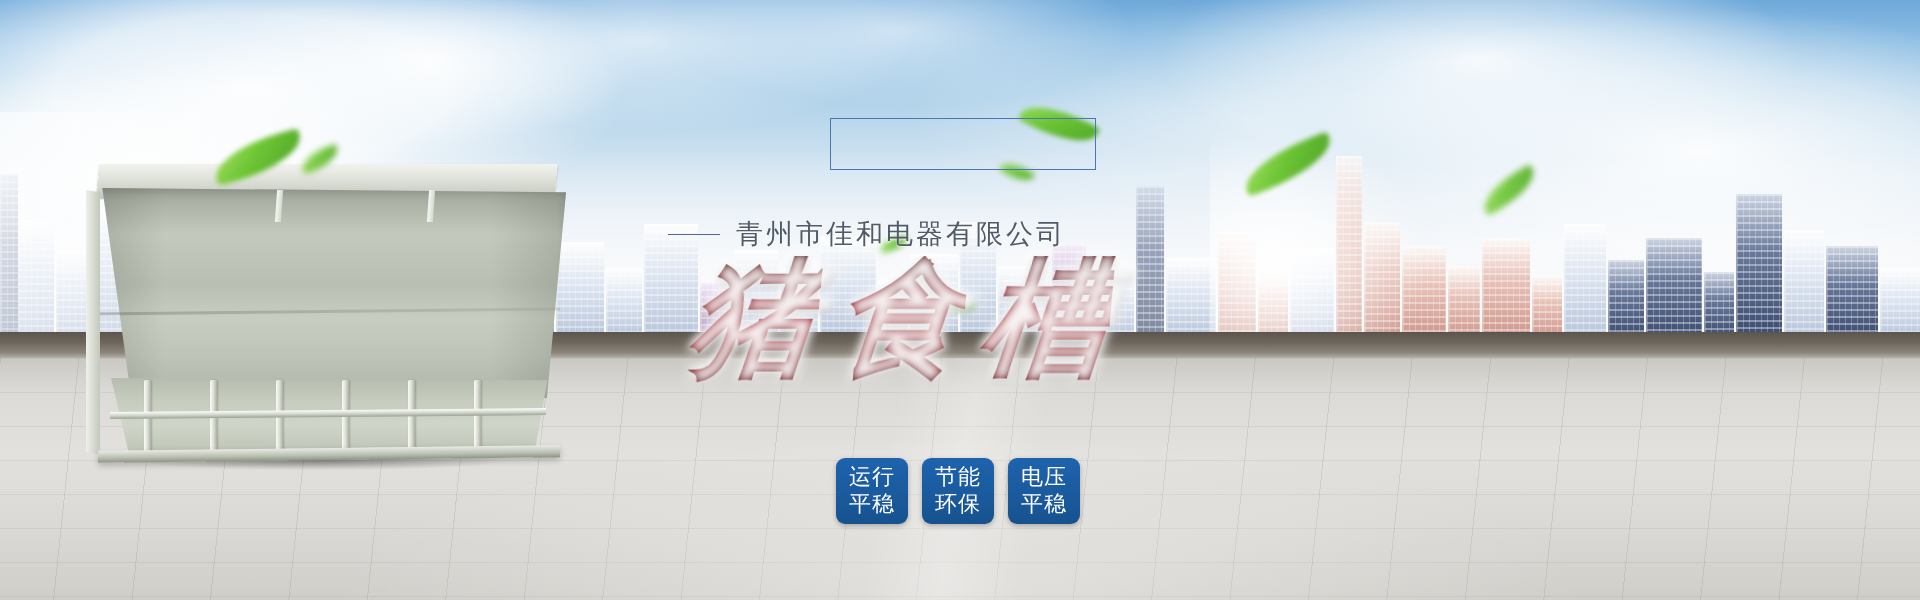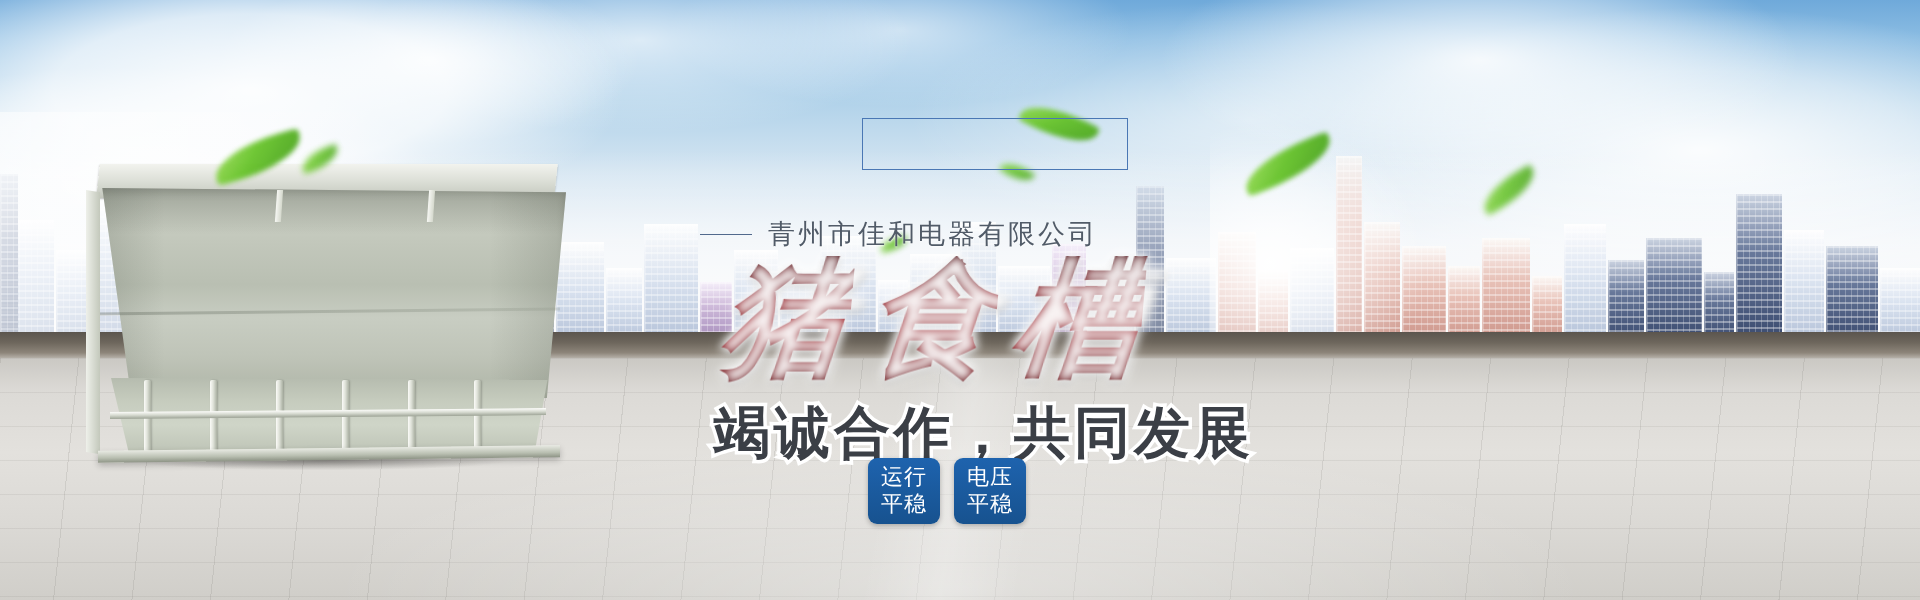--- a/index.html
+++ b/index.html
@@ -148,21 +148,21 @@
     background:radial-gradient(ellipse 260px 13px at 260px 13px, rgba(60,58,54,.4) 0%, rgba(60,58,54,0) 72%);
   }
 
   
   .leaf{ position:absolute; background:linear-gradient(135deg,#9fe05a 0%,#63c224 45%,#3f9a15 100%);
          border-radius:80% 8% 80% 8%; filter:blur(.4px); }
   .leaf.blur{ filter:blur(2.4px); opacity:.92; }
   .leaf.blur2{ filter:blur(3.4px); opacity:.85; }
 
   
-  .copy{ position:absolute; left:700px; top:96px; width:780px; height:440px; }
+  .copy{ position:absolute; left:668px; top:96px; width:780px; height:440px; }
 
   .frame{
     position:absolute; left:162px; top:22px; width:265px; height:52px;
     border:1px solid #4a77b4;
     border-right:none;
   }
   .frame-tick{
     position:absolute; left:427px; top:22px; width:1px; height:52px;
     background:#4a77b4;
   }
@@ -322,27 +322,30 @@
       <div class="company-line"></div>
       <div class="company-name">青州市佳和电器有限公司</div>
     </div>
 
     <div class="headline">
       <span class="hchar">猪</span>
       <span class="hchar">食</span>
       <span class="hchar">槽</span>
     </div>
 
-    <div class="subhead">竭诚合作，共同发展</div>
 
     <div class="badges">
       <div class="badge">
         <span>运行</span>
         <span>平稳</span>
       </div>
       <div class="badge">
+        <span>节能</span>
+        <span>环保</span>
+      </div>
+      <div class="badge">
         <span>电压</span>
         <span>平稳</span>
       </div>
     </div>
 
   </div>
 </div>
 
 </body></html>

